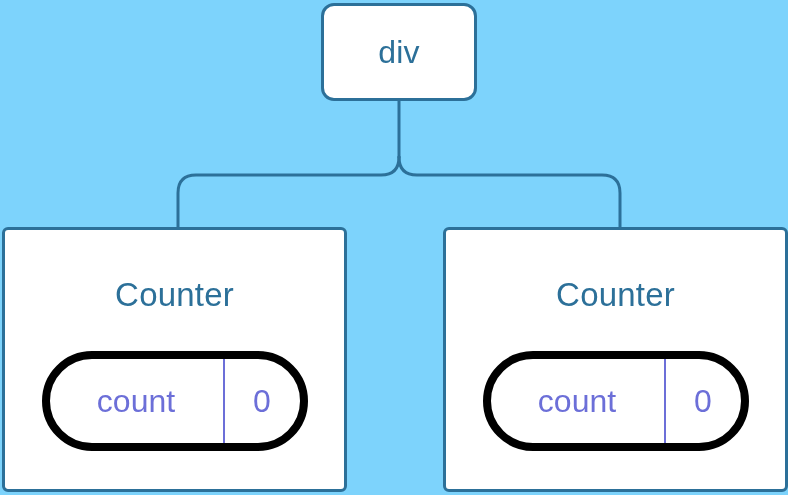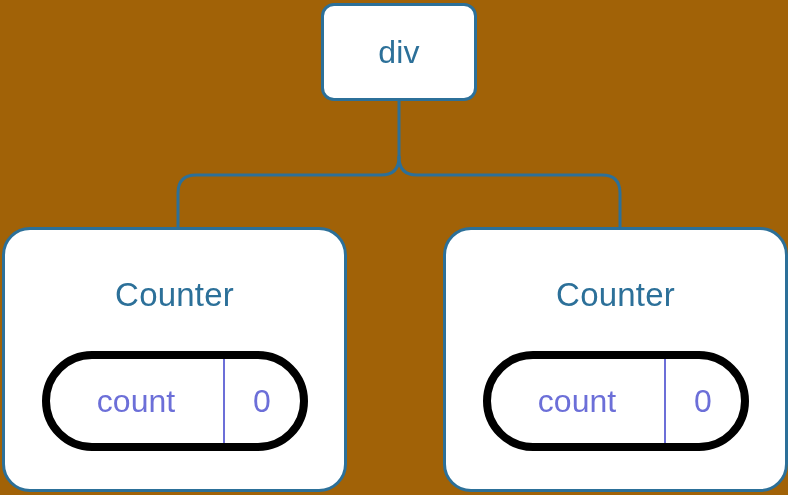--- a/index.html
+++ b/index.html
@@ -11,21 +11,21 @@
     height: 495px;
     overflow: hidden;
     background: #4a6671;
     font-family: "Liberation Sans", sans-serif;
     -webkit-font-smoothing: antialiased;
   }
   #stage {
     position: relative;
     width: 788px;
     height: 495px;
-    background: #a16207;
+    background: #7dd3fc;
   }
 
   
   #connectors {
     position: absolute;
     left: 0;
     top: 0;
     width: 788px;
     height: 495px;
     pointer-events: none;
@@ -53,21 +53,21 @@
     font-size: 32px;
     color: #2c7099;
     letter-spacing: 0.2px;
     line-height: 1;
   }
 
   .node-child {
     top: 227px;
     width: 345px;
     height: 265px;
-    border-radius: 28px;
+    border-radius: 6px;
   }
   .node-child.left  { left: 2px; }
   .node-child.right { left: 443px; }
 
   .child-title {
     position: absolute;
     left: 0;
     right: 0;
     top: 48px;
     text-align: center;

